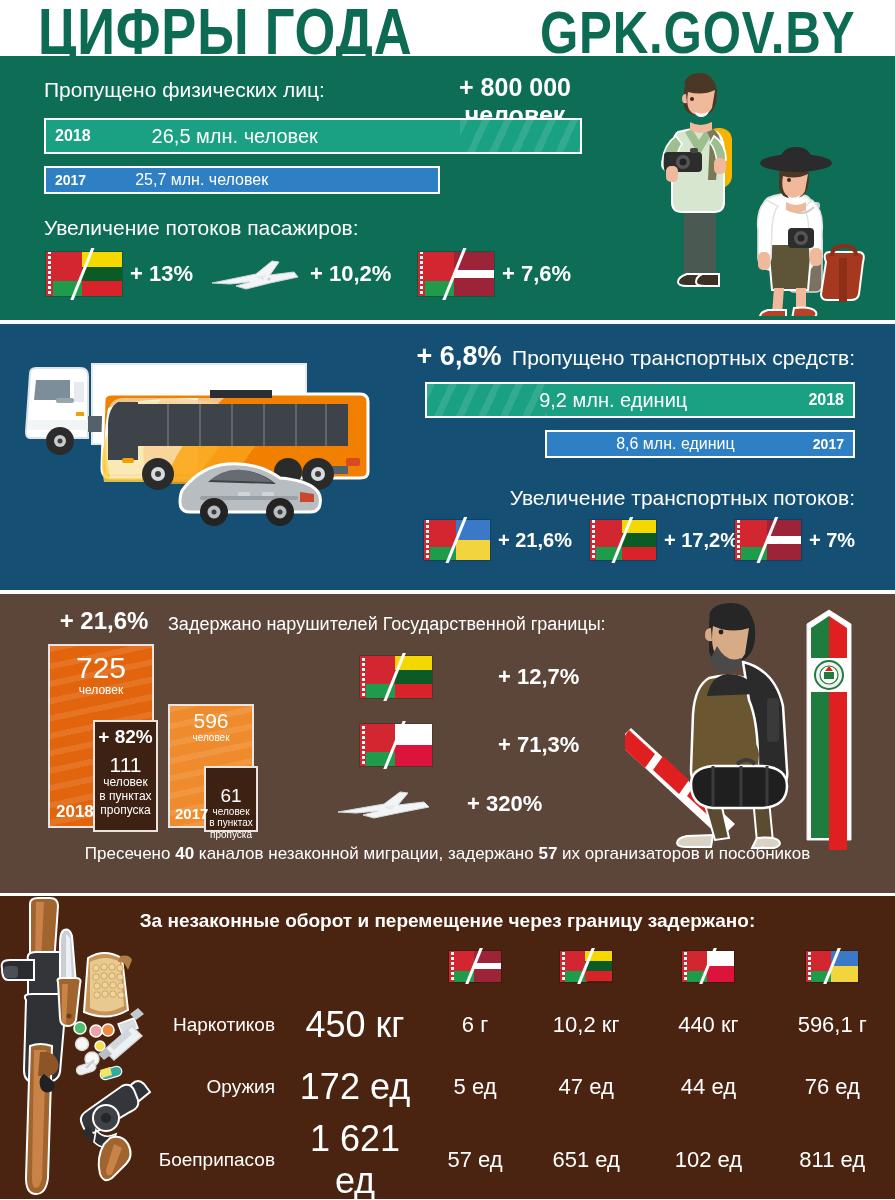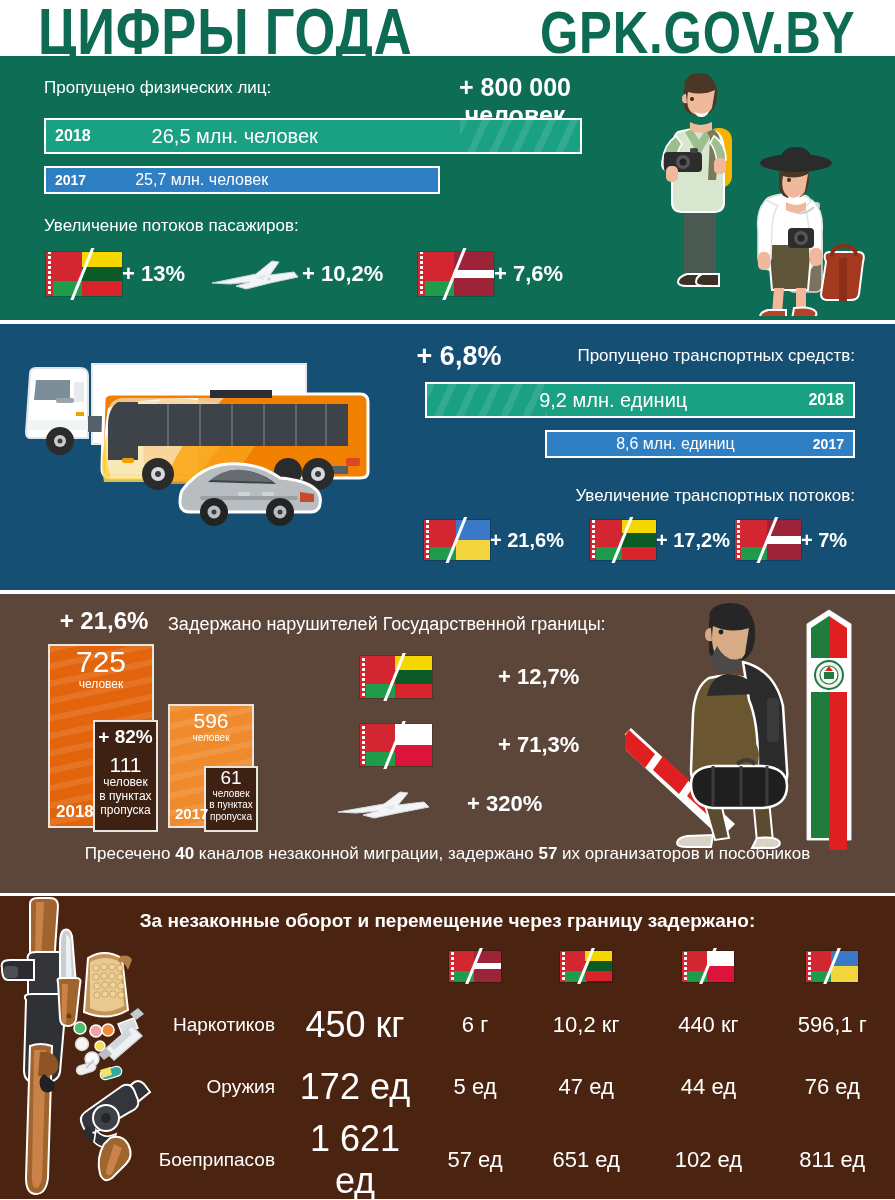--- a/index.html
+++ b/index.html
@@ -25,21 +25,21 @@
   
   .sec { position: relative; width: 895px; overflow: hidden; }
   .sec-pax   { height: 264px; background: #0d6e55; }
   .sec-veh   { height: 266px; background: #155074; }
   .sec-viol  { height: 299px; background: #5c4639; }
   .sec-contr { height: 303px; background: #4a2410; }
   .divider { height: 4px; background: #ffffff; width: 895px; }
   .divider.thin { height: 3px; }
 
   .label {
-    color: #ffffff; font-size: 17px;
+    color: #ffffff; font-size: 21px;
     font-family: "Liberation Sans Narrow","Liberation Sans",sans-serif;
     white-space: nowrap;
   }
   .big-pct {
     color: #ffffff; font-weight: bold; font-size: 25px;
     font-family: "Liberation Sans Narrow","Liberation Sans",sans-serif;
     white-space: nowrap; line-height: 1.1; text-align: center;
   }
 
   
@@ -99,21 +99,21 @@
   .f-lv { background: #9c2338; }
   .f-lv .w { position: absolute; left: 0; top: 40%; width: 100%; height: 20%;
              background: #ffffff; }
   
   .f-pl .a { height: 50%; background: #ffffff; }
   .f-pl .b { height: 50%; background: #dc143c; }
   
   .f-ua .a { height: 50%; background: #3a78c8; }
   .f-ua .b { height: 50%; background: #f2d43c; }
 
-  .flagrow { display: flex; align-items: center; gap: 0; }
+  .flagrow { display: flex; align-items: center; gap: 8px; }
   .pctlbl {
     color: #ffffff; font-weight: bold; font-size: 22px;
     font-family: "Liberation Sans Narrow","Liberation Sans",sans-serif;
     white-space: nowrap;
   }
 
   
   .plane svg { display: block; }
 
   
@@ -429,21 +429,21 @@
   <div class="divider"></div>
 
   <div class="sec sec-viol">
 
     <div class="big-pct" style="position:absolute;left:44px;top:14px;width:120px;font-size:24px;">+ 21,6%</div>
 
     <div class="label" style="position:absolute;left:168px;top:20px;font-size:18px;">Задержано нарушителей Государственной границы:</div>
 
     <div class="vbar vbar-2018" style="left:48px;top:50px;width:106px;height:184px;">
       <div class="inner-pattern"></div>
-      <div class="vtxt" style="">
+      <div class="vtxt" style="padding-top:6px;">
         <div class="vnum">725</div>
         <div class="vunit">человек</div>
       </div>
       <div class="vyear" style="left:6px;bottom:4px;font-size:17px;">2018</div>
 
       <div class="nested" style="left:43px;top:74px;width:65px;height:112px;">
         <div class="vtxt vpct" style="padding-top:5px;">+ 82%</div>
         <div class="vtxt vnum sm" style="padding-top:6px;">111</div>
         <div class="vtxt vunit">человек</div>
         <div class="vtxt vunit">в пунктах</div>
@@ -452,21 +452,21 @@
     </div>
 
     <div class="vbar vbar-2017" style="left:168px;top:110px;width:86px;height:124px;">
       <div class="inner-pattern"></div>
       <div class="vtxt" style="padding-top:4px;">
         <div class="vnum sm">596</div>
         <div class="vunit xs">человек</div>
       </div>
       <div class="vyear" style="left:5px;bottom:4px;font-size:15px;">2017</div>
       <div class="nested" style="left:34px;top:60px;width:54px;height:66px;">
-        <div class="vtxt vnum sm" style="padding-top:0;font-size:19px;">61</div>
+        <div class="vtxt vnum sm" style="padding-top:18px;font-size:19px;">61</div>
         <div class="vtxt vunit xs">человек</div>
         <div class="vtxt vunit xs">в пунктах</div>
         <div class="vtxt vunit xs">пропуска</div>
       </div>
     </div>
 
     <div class="flagrow" style="position:absolute;left:360px;top:62px;gap:66px;">
       <div class="flagpair" style="width:72px;height:42px;">
         <div class="fp-l f-by">
             <div class="by-green"></div>

